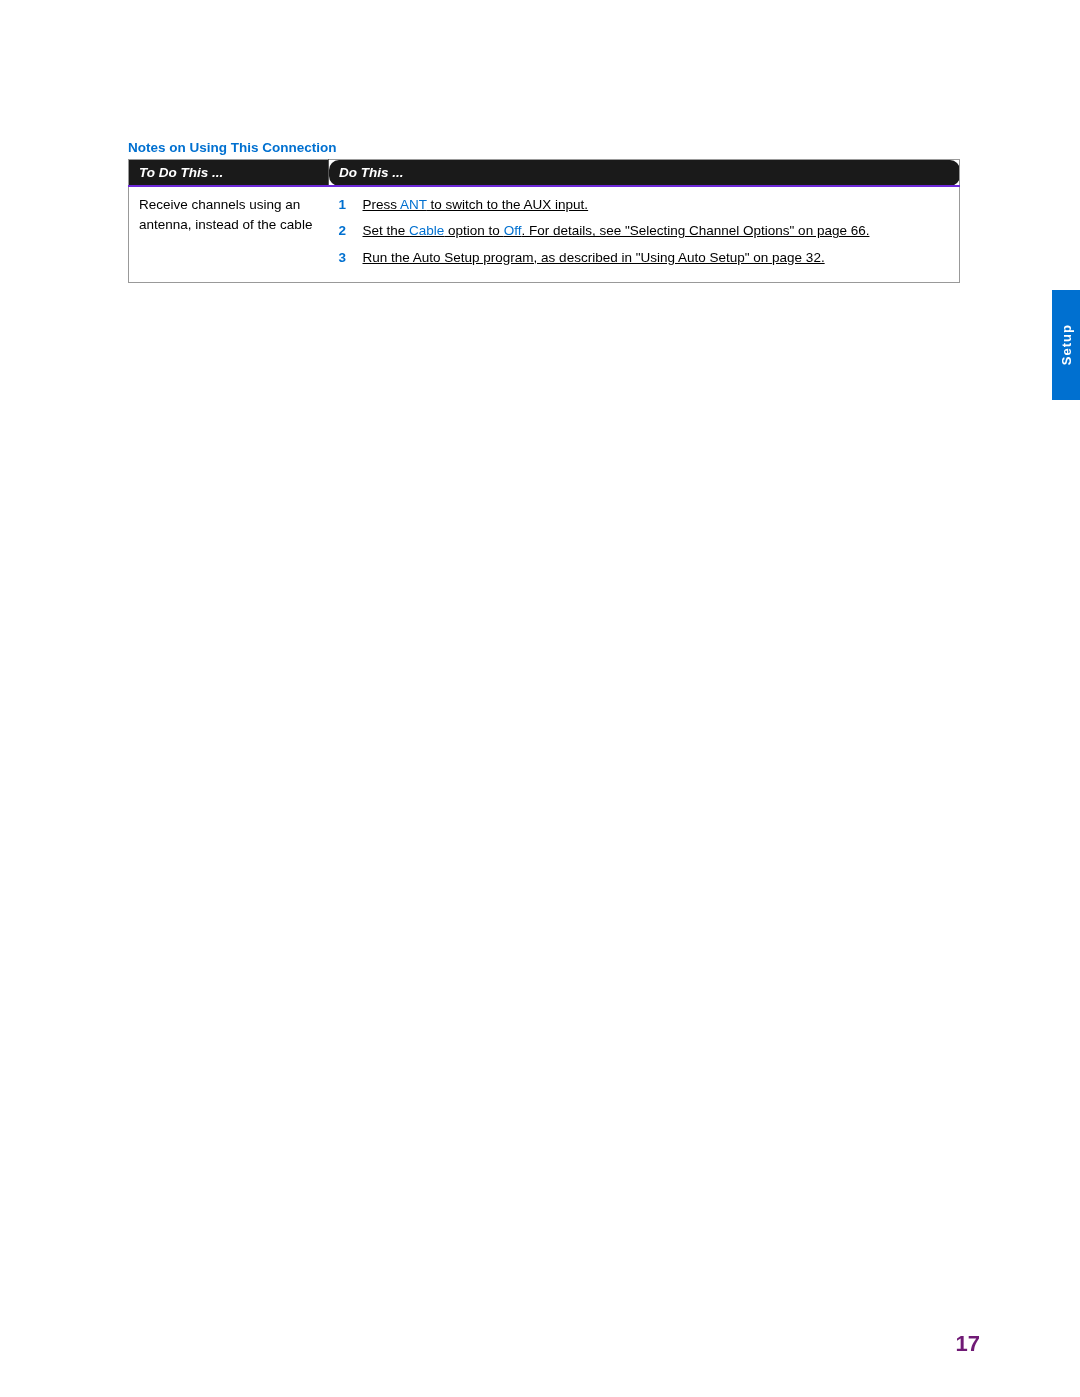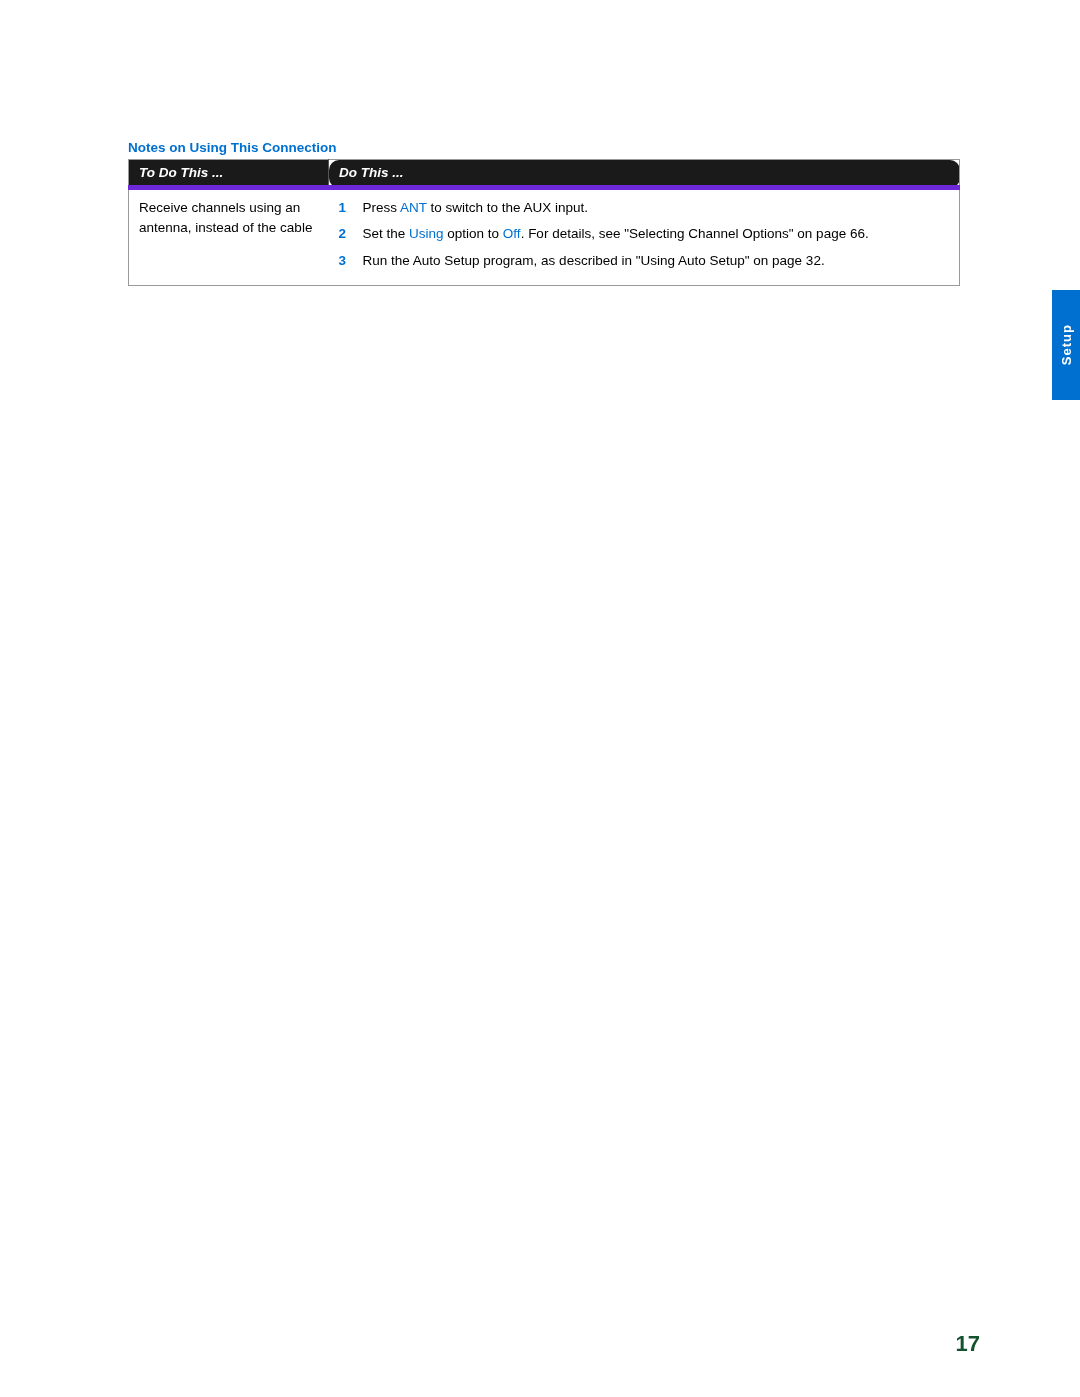--- a/index.html
+++ b/index.html
@@ -100,20 +100,21 @@
 
     .numbered-list li .num {
       color: #0070d0;
       font-weight: bold;
       min-width: 18px;
       margin-right: 6px;
     }
 
     .numbered-list li .text {
       flex: 1;
+      text-decoration: underline;
     }
 
     
     .side-tab {
       position: absolute;
       right: 0;
       top: 290px;
       width: 28px;
       height: 110px;
       background-color: #0070d0;
@@ -131,25 +132,25 @@
       letter-spacing: 1px;
     }
 
     
     .page-number {
       position: absolute;
       bottom: 40px;
       right: 100px;
       font-size: 22px;
       font-weight: bold;
-      color: #14532d;
+      color: #701a75;
     }
 
     .row-separator {
-      border-top: 5px solid #6d28d9;
+      border-top: 2px solid #6d28d9;
     }
   </style>
 </head>
 <body>
 
 <div class="page-content">
 
   <div class="section-title">Notes on Using This Connection</div>
 
   <table class="table-container">
@@ -167,21 +168,21 @@
           <span>Receive channels using an antenna, instead of the cable</span>
         </td>
         <td class="col-right">
           <ol class="numbered-list">
             <li>
               <span class="num blue-text">1</span>
               <span class="text">Press <span class="blue-text">ANT</span> to switch to the AUX input.</span>
             </li>
             <li>
               <span class="num blue-text">2</span>
-              <span class="text">Set the <span class="blue-text">Using</span> option to <span class="blue-text">Off</span>. For details, see "Selecting Channel Options" on page 66.</span>
+              <span class="text">Set the <span class="blue-text">Cable</span> option to <span class="blue-text">Off</span>. For details, see "Selecting Channel Options" on page 66.</span>
             </li>
             <li>
               <span class="num blue-text">3</span>
               <span class="text">Run the Auto Setup program, as described in "Using Auto Setup" on page 32.</span>
             </li>
           </ol>
         </td>
       </tr>
     </tbody>
   </table>

